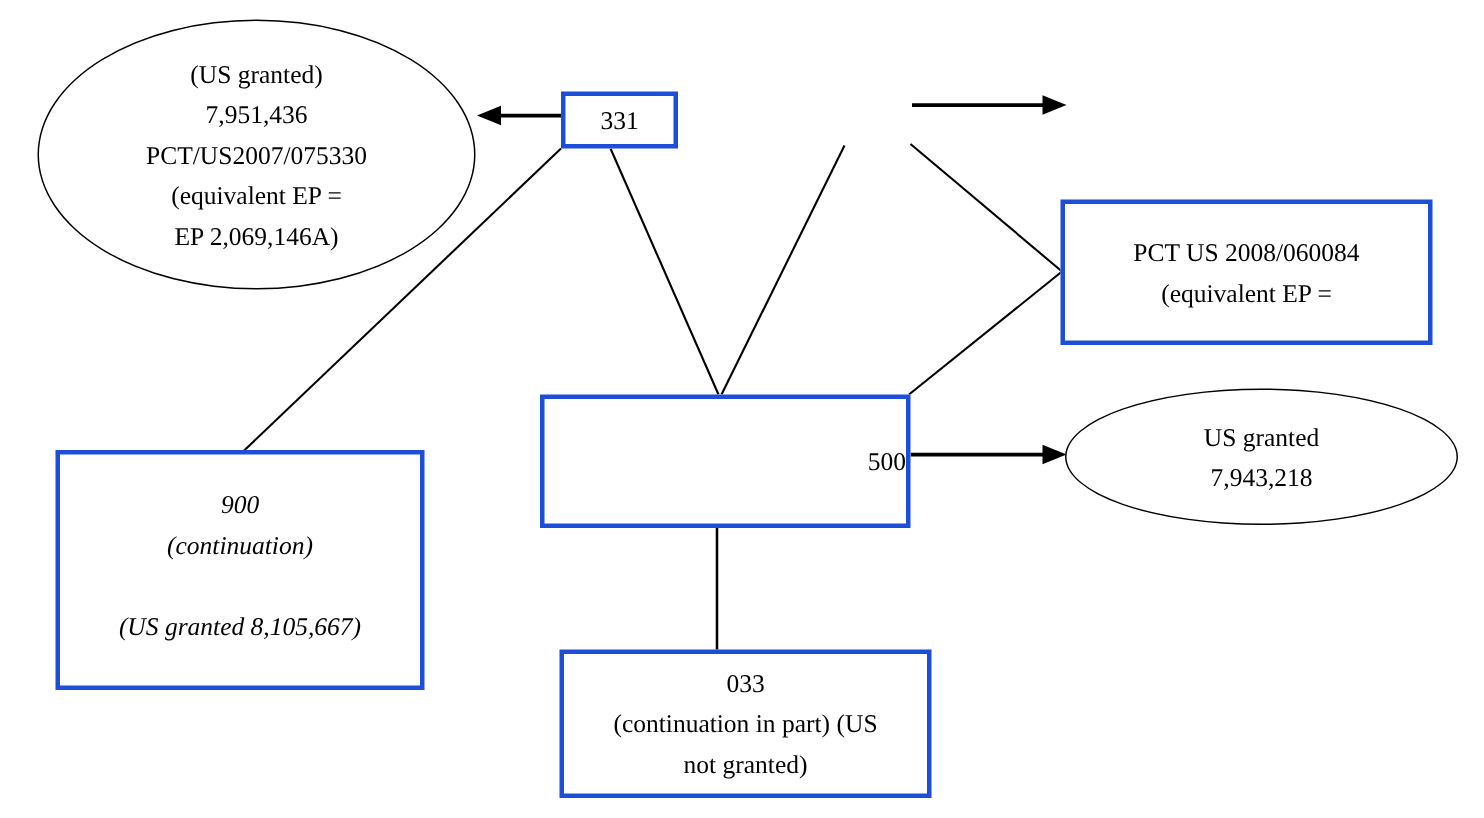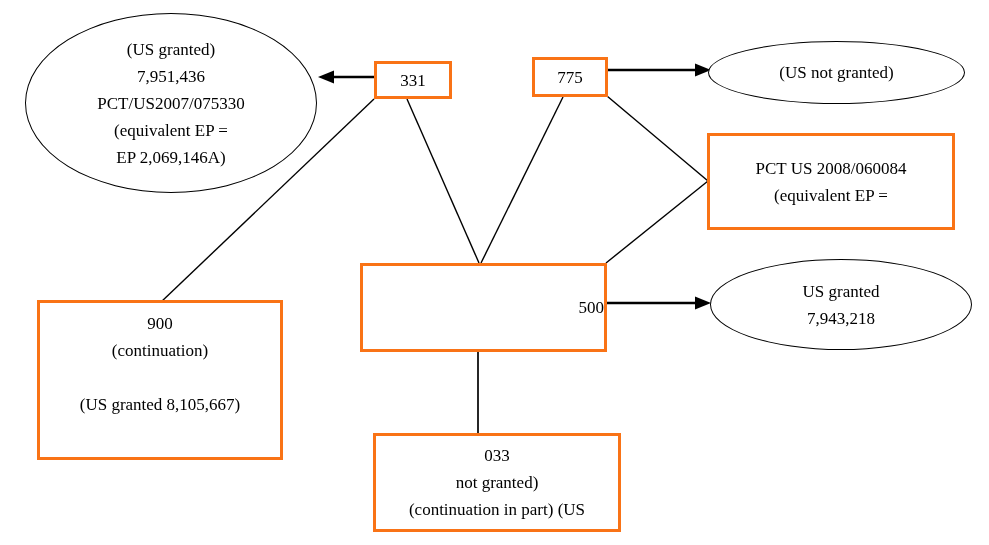--- a/index.html
+++ b/index.html
@@ -21,29 +21,29 @@
   .node {
     position: absolute;
     box-sizing: border-box;
     display: flex;
     flex-direction: column;
     justify-content: center;
     align-items: center;
     text-align: center;
     background: #ffffff;
   }
-  .rect { border: 3px solid #f97316; }
+  .rect { border: 3px solid #1d4ed8; }
   .ellipse { border: 1.5px solid #000000; border-radius: 50%; }
   .tline {
     font-size: 17px;
     line-height: 27px;
     min-height: 27px;
     white-space: nowrap;
   }
-  .top-align { justify-content: flex-start; padding-top: 7px; }
+  .top-align { justify-content: flex-start; padding-top: 20px; font-style: italic; }
 </style>
 </head>
 <body>
 
 <div class="canvas">
 
   <svg class="connectors" viewBox="0 0 989 545" xmlns="http://www.w3.org/2000/svg">
 
     <line x1="374" y1="77" x2="332" y2="77" stroke="#000" stroke-width="2.5"></line>
     <polygon points="318,77 334,70.5 334,83.5" fill="#000"></polygon>
@@ -67,27 +67,21 @@
     <div class="tline">7,951,436</div>
     <div class="tline">PCT/US2007/075330</div>
     <div class="tline">(equivalent EP =</div>
     <div class="tline">EP 2,069,146A)</div>
   </div>
 
   <div class="node rect" style="left:374px; top:61px; width:78px; height:38px;">
     <div class="tline">331</div>
   </div>
 
-  <div class="node rect" style="left:532px; top:57px; width:76px; height:40px;">
-    <div class="tline">775</div>
-  </div>
 
-  <div class="node ellipse" style="left:708px; top:41px; width:257px; height:63px;">
-    <div class="tline">(US not granted)</div>
-  </div>
 
   <div class="node rect" style="left:707px; top:133px; width:248px; height:97px;">
     <div class="tline">PCT US 2008/060084</div>
     <div class="tline">(equivalent EP =</div>
   </div>
 
   <div class="node rect" style="left:360px; top:263px; width:247px; height:89px;align-items:flex-end;">
     <div class="tline">500</div>
   </div>
 
@@ -98,17 +92,17 @@
 
   <div class="node rect top-align" style="left:37px; top:300px; width:246px; height:160px;">
     <div class="tline">900</div>
     <div class="tline">(continuation)</div>
     <div class="tline"></div>
     <div class="tline">(US granted 8,105,667)</div>
   </div>
 
   <div class="node rect" style="left:373px; top:433px; width:248px; height:99px;">
     <div class="tline">033</div>
+    <div class="tline">(continuation in part) (US</div>
     <div class="tline">not granted)</div>
-    <div class="tline">(continuation in part) (US</div>
   </div>
 
 </div>
 
 </body></html>

